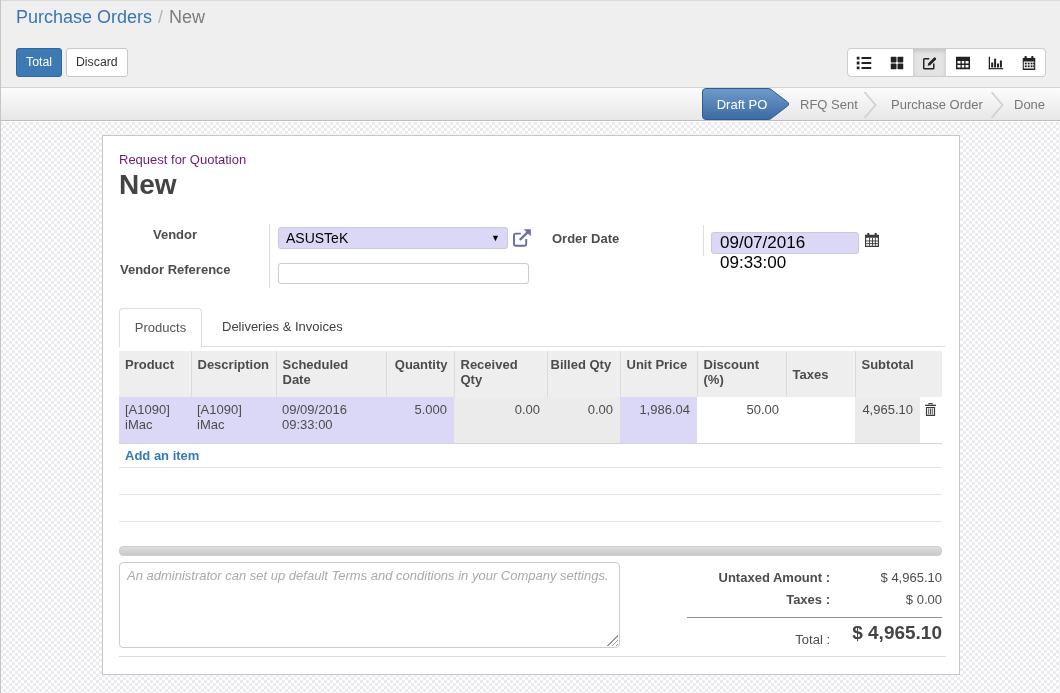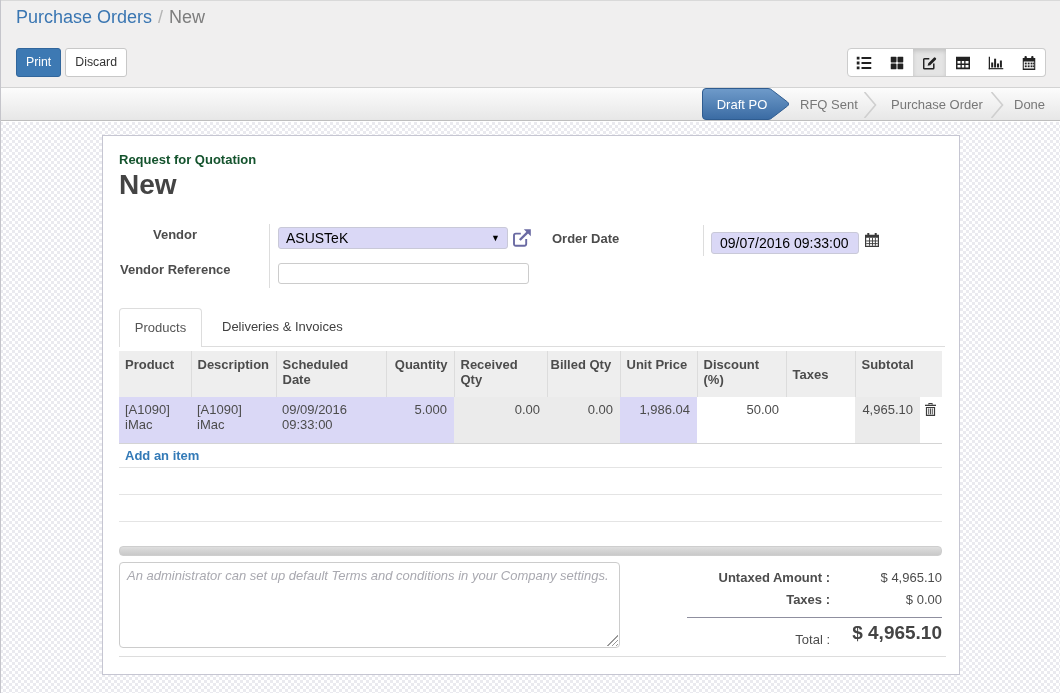--- a/index.html
+++ b/index.html
@@ -33,21 +33,21 @@
 
 .statusbar { position:absolute; left:0; top:0; width:1060px; height:33px; }
 .st-item { position:absolute; top:0; height:33px; line-height:33px; font-size:13px; color:#777; white-space:nowrap; }
 .chev { position:absolute; top:4px; }
 
 
 .canvas { position:absolute; left:0; top:122px; width:1060px; height:571px; background-color:#fff; }
 .canvas > svg.bgpat { position:absolute; left:0; top:0; }
 .sheet { position:absolute; left:102px; top:13px; width:858px; height:540px; background:#fff; border:1px solid #c6c6d2; }
 
-.rfq { position:absolute; left:16px; top:16px; font-weight:bold; font-size:13px; color:#14532d; }
+.rfq { position:absolute; left:16px; top:16px; font-weight:normal; font-size:13px; color:#701a75; }
 .hnew { position:absolute; left:16px; top:33px; font-weight:bold; font-size:28px; color:#444; }
 
 .lbl { font-weight:bold; color:#4c4c4c; font-size:13px; position:absolute; }
 .vsep { position:absolute; width:1px; background:#ddd; }
 
 .sel { position:absolute; background:#dad8f6; border:1px solid #c9c9d8; border-radius:3px; height:22px; line-height:20px; padding-left:7px; font-size:14px; color:#000; }
 .inp { position:absolute; background:#fff; border:1px solid #ccc; border-radius:3px; height:21px; }
 
 
 .tabs-line { position:absolute; left:99px; top:210px; width:743px; height:1px; background:#ddd; }
@@ -84,21 +84,21 @@
 .trow2 .tv { position:absolute; right:0; top:-6px; font-weight:bold; font-size:19px; color:#444; }
 .bot-hr { position:absolute; left:16px; top:520px; width:827px; height:1px; background:#ddd; }
 </style>
 </head>
 <body>
 <div style="position:absolute; left:0; top:0; width:1px; height:693px; background:#c5c5cb; z-index:99;"></div>
 
 <div class="topbar">
   <div class="crumb"><a>Purchase Orders</a><span class="sep">/</span><span class="cur">New</span></div>
   <div class="save-row">
-    <span class="btn blue">Print</span><span class="btn">Discard</span>
+    <span class="btn blue">Total</span><span class="btn">Discard</span>
   </div>
   <div class="switcher">
     <span class="sw first" style="left:0">
       <svg width="15" height="13" viewBox="0 0 15 13">
           <g fill="#222">
             <rect x="0" y="0" width="3" height="3"></rect>
             <rect x="0" y="5" width="3" height="3"></rect>
             <rect x="0" y="10" width="3" height="3"></rect>
             <rect x="5" y="0.5" width="10" height="2"></rect>
             <rect x="5" y="5.5" width="10" height="2"></rect>
@@ -213,21 +213,21 @@
           <path d="M14.2 11 v5 a1.8 1.8 0 0 1 -1.8 1.8 h-8.6 a1.8 1.8 0 0 1 -1.8 -1.8 v-8.6 a1.8 1.8 0 0 1 1.8 -1.8 h5"></path>
           <path d="M7.8 12 L16 3.8" stroke-width="2.4"></path>
         </g>
         <path d="M11.8 1.2 h7 v7 Z" fill="#6a6aa3"></path>
       </svg>
   <div class="lbl" style="left:17px; top:126px;">Vendor Reference</div>
   <div class="inp" style="left:175px; top:127px; width:251px;"></div>
 
   <div class="vsep" style="left:600px; top:89px; height:31px;"></div>
   <div class="lbl" style="left:449px; top:95px;">Order Date</div>
-  <div class="sel" style="left:608px; top:96px; width:148px; font-size:14px; padding-left:8px;">09/07/2016 09:33:00</div>
+  <div class="sel" style="left:608px; top:96px; width:148px; font-size:17px; padding-left:8px;">09/07/2016 09:33:00</div>
   <svg style="position:absolute; left:762px; top:97px;" width="14" height="14" viewBox="0 0 14 14">
         <g fill="#3a3a3a">
           <rect x="2.3" y="0" width="2" height="2.8"></rect>
           <rect x="9.7" y="0" width="2" height="2.8"></rect>
           <path d="M0 1.7 h14 v12.3 h-14 Z M1.2 4.8 h11.6 v8 h-11.6 Z" fill-rule="evenodd"></path>
           <rect x="4.1" y="4.8" width="0.9" height="8"></rect>
           <rect x="7" y="4.8" width="0.9" height="8"></rect>
           <rect x="9.9" y="4.8" width="0.9" height="8"></rect>
           <rect x="1.2" y="7.5" width="11.6" height="0.9"></rect>
           <rect x="1.2" y="10.2" width="11.6" height="0.9"></rect>

